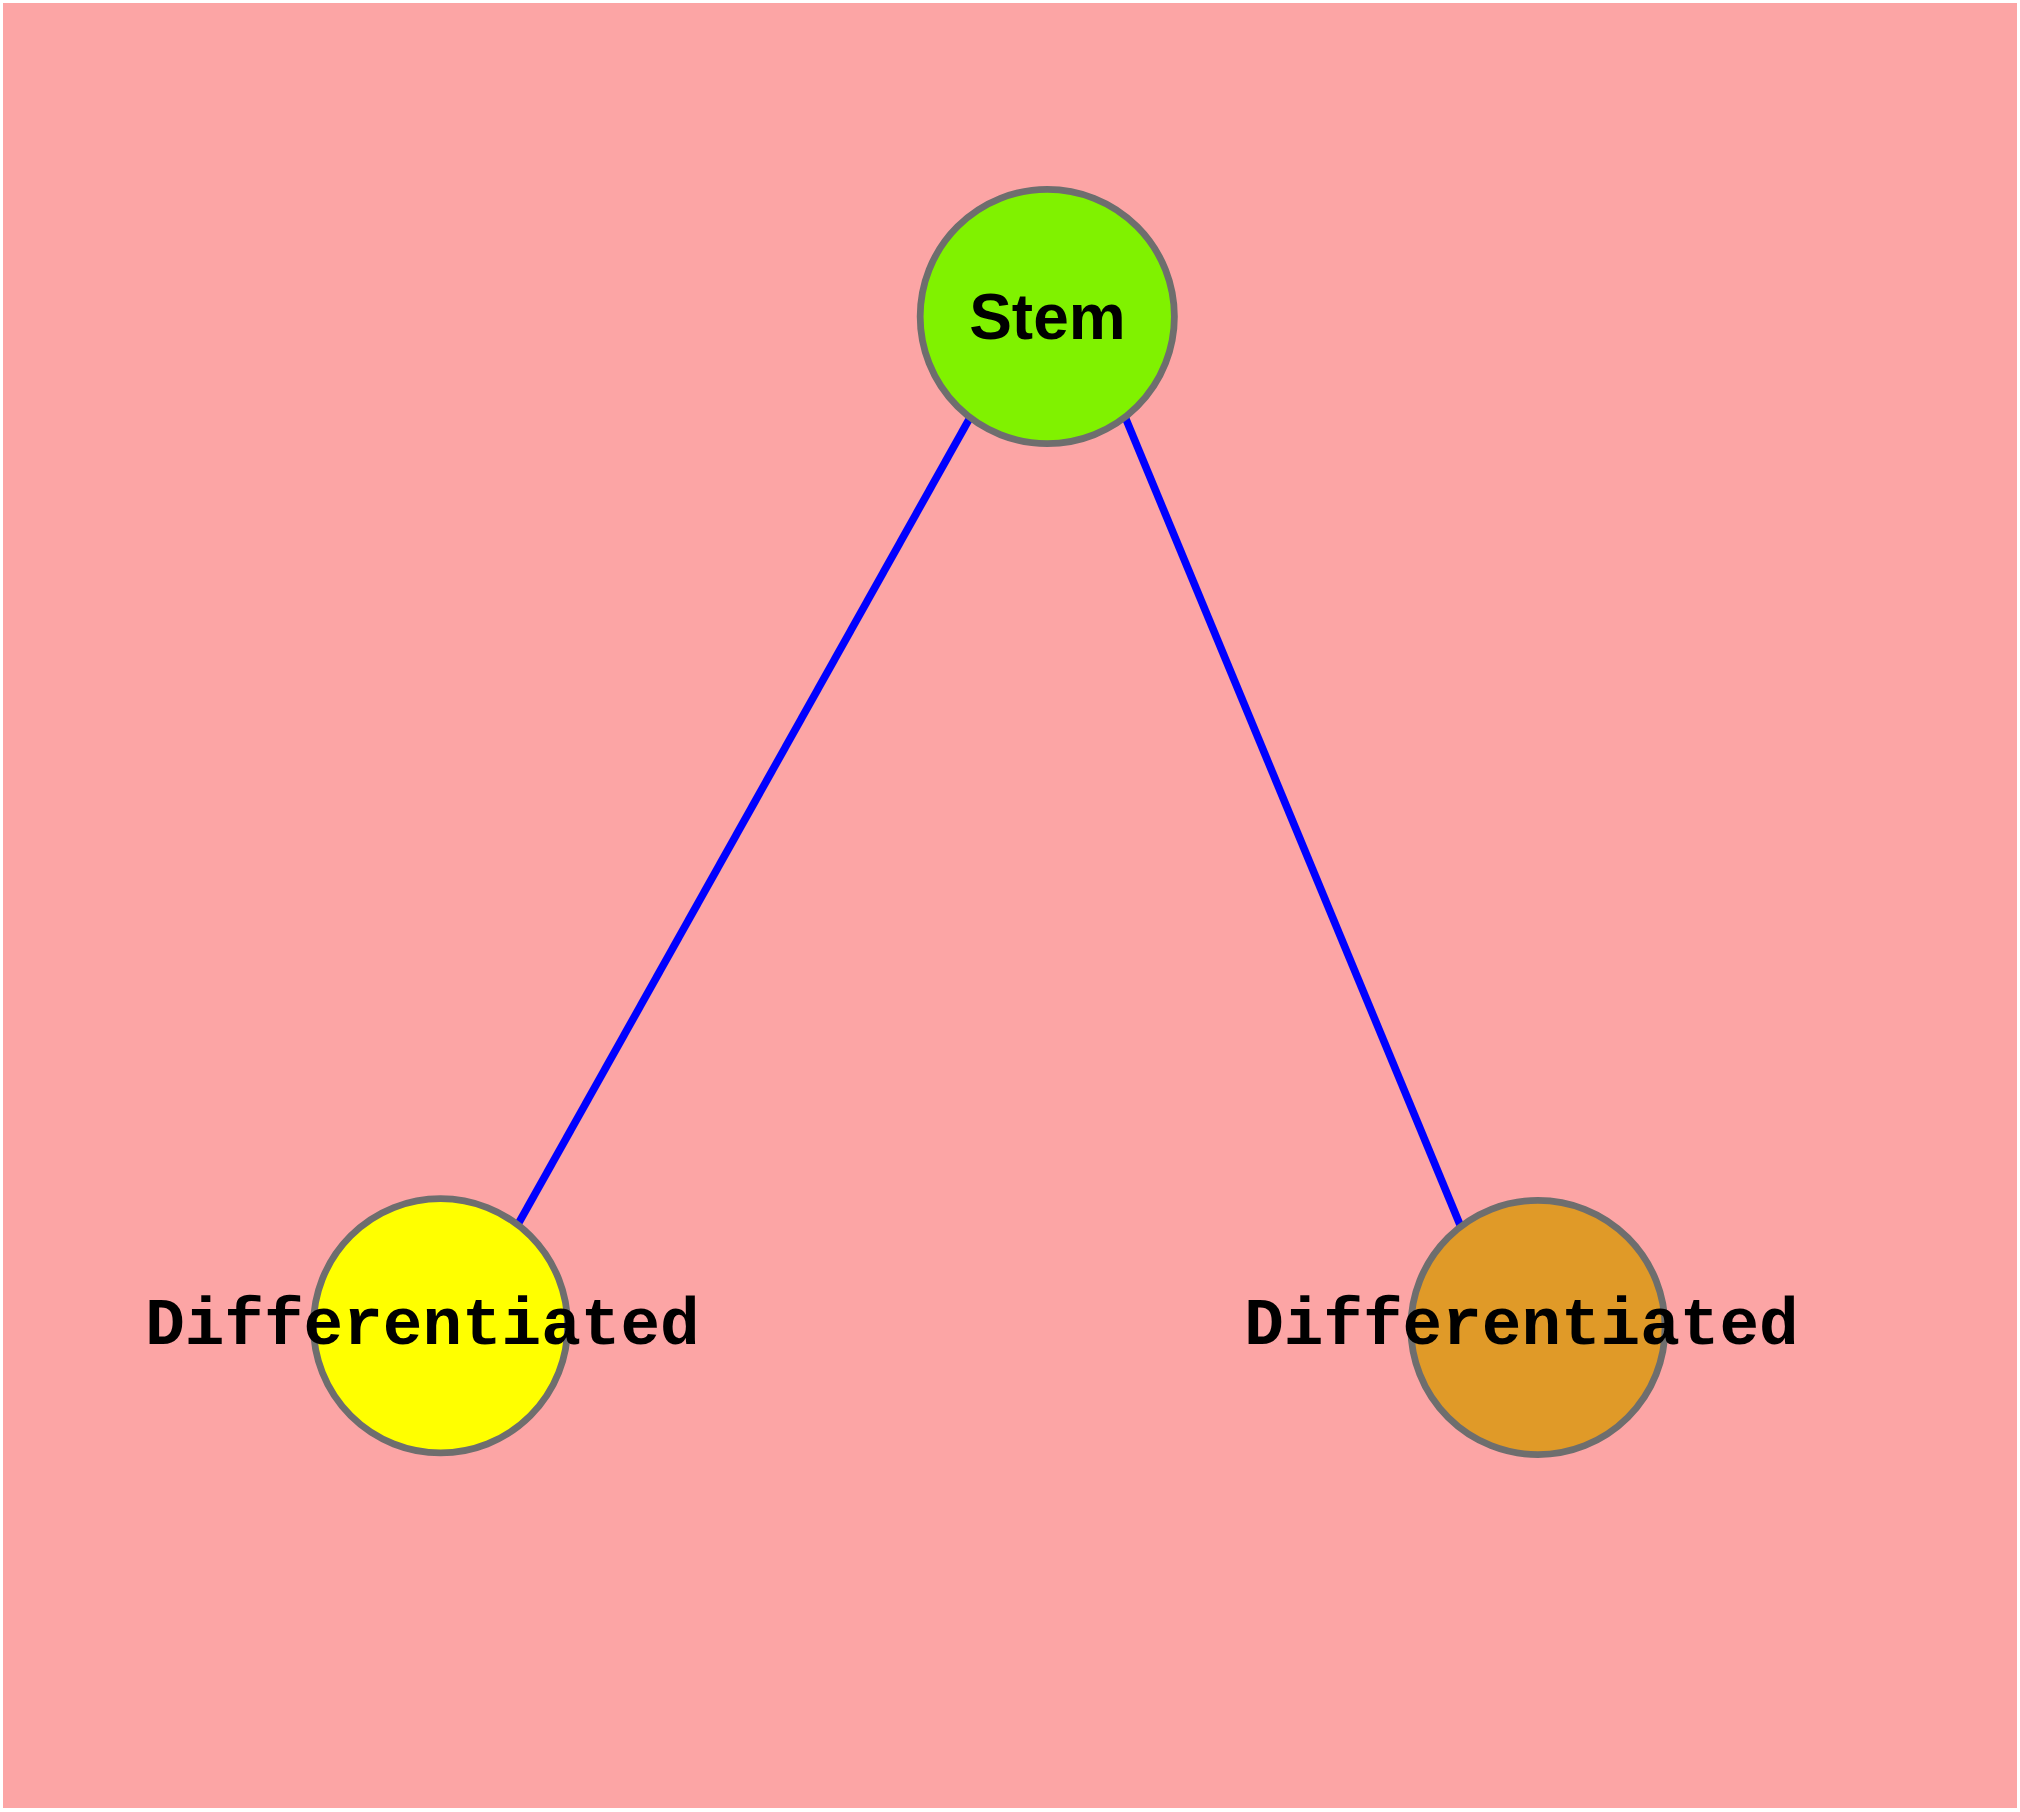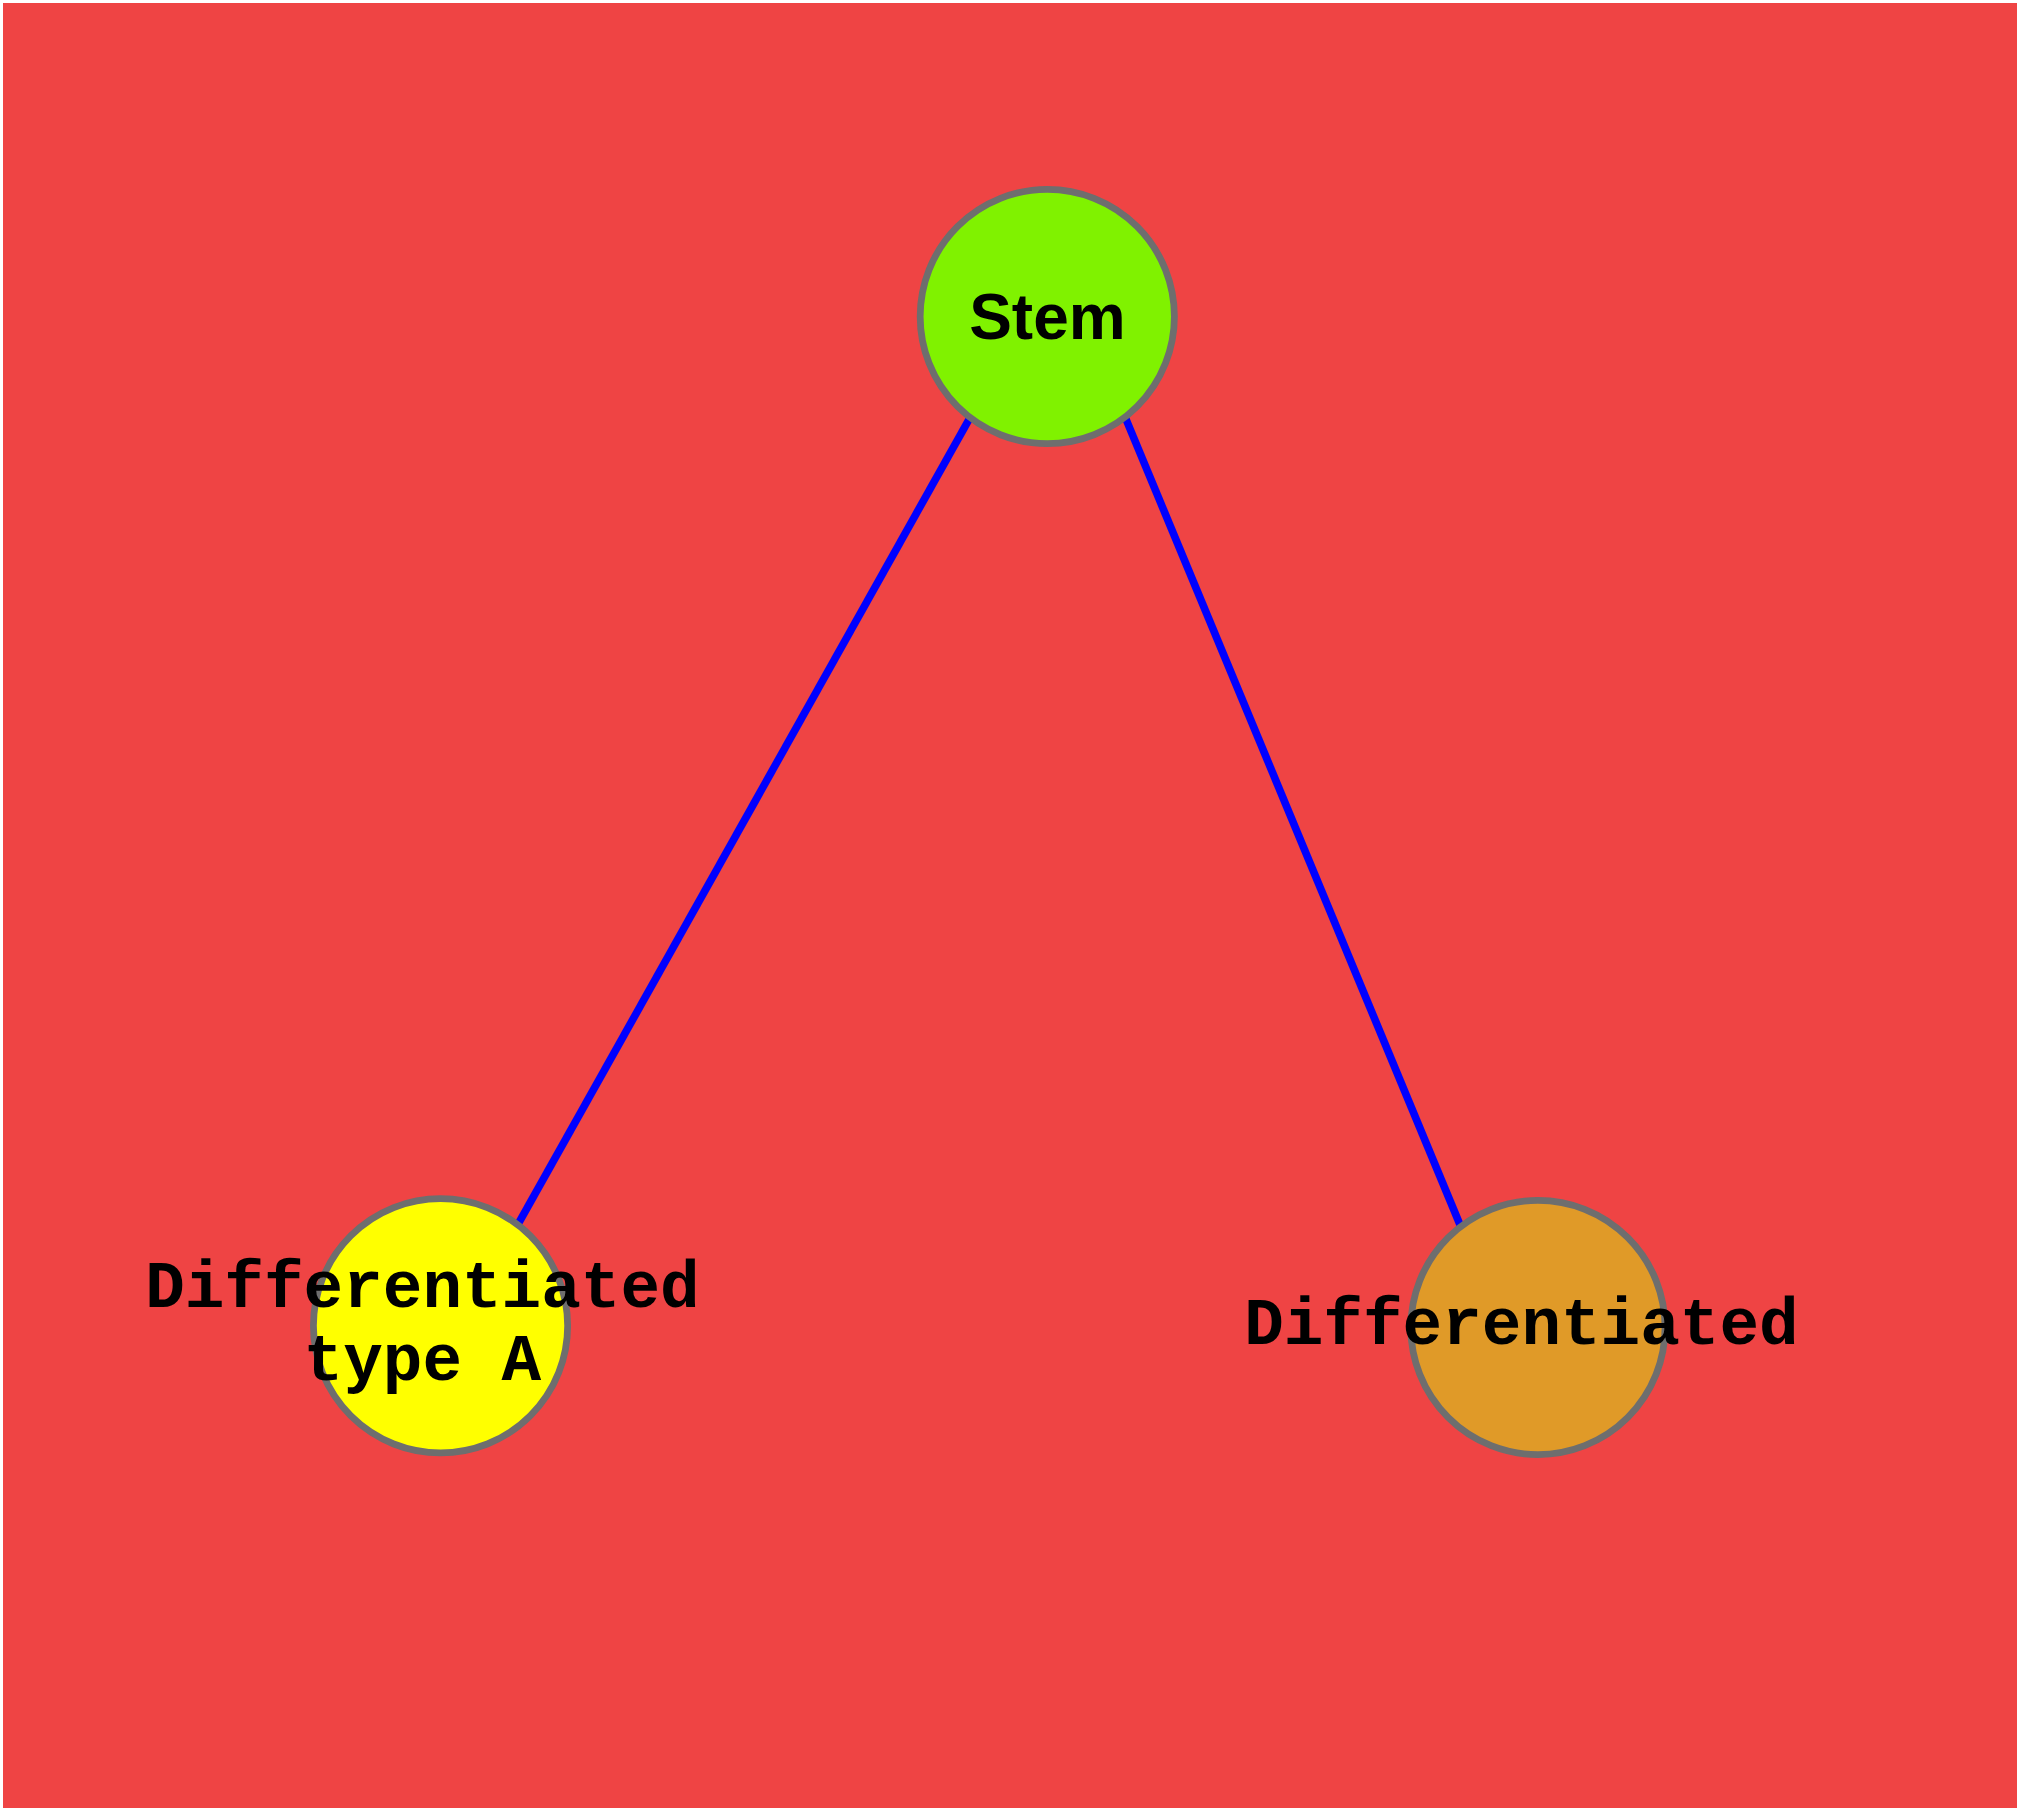--- a/index.html
+++ b/index.html
@@ -20,21 +20,21 @@
     height: 1812px;
     background: #ffffff;
     box-sizing: border-box;
   }
   #plot-area {
     position: absolute;
     left: 3.4px;
     top: 3.4px;
     width: 2014px;
     height: 1805px;
-    background: #ef4444;
+    background: #fca5a5;
     overflow: hidden;
   }
   #graph-svg {
     position: absolute;
     left: 0;
     top: 0;
     width: 2014px;
     height: 1805px;
     display: block;
   }
@@ -70,19 +70,19 @@
       </g>
       <g>
         <circle cx="1232" cy="370" r="150" fill="#80f200" stroke="#6e6e6e" stroke-width="8"></circle>
         <circle cx="516" cy="1561" r="150" fill="#ffff00" stroke="#6e6e6e" stroke-width="8"></circle>
         <circle cx="1811" cy="1563" r="150" fill="#e09a28" stroke="#6e6e6e" stroke-width="8"></circle>
       </g>
     </svg>
 
     <div class="node-label label-stem" style="left:1044px; top:314px;">Stem</div>
 
-    <div class="node-label label-leaf" style="left:419px; top:1324px;"><span>Differentiated</span><br><span>type A</span></div>
+    <div class="node-label label-leaf" style="left:419px; top:1324px;"><span>Differentiated</span><br></div>
 
     <div class="node-label label-leaf" style="left:1518px; top:1324px;"><span>Differentiated</span><br></div>
 
   </div>
 </div>
 
 
 </body></html>

